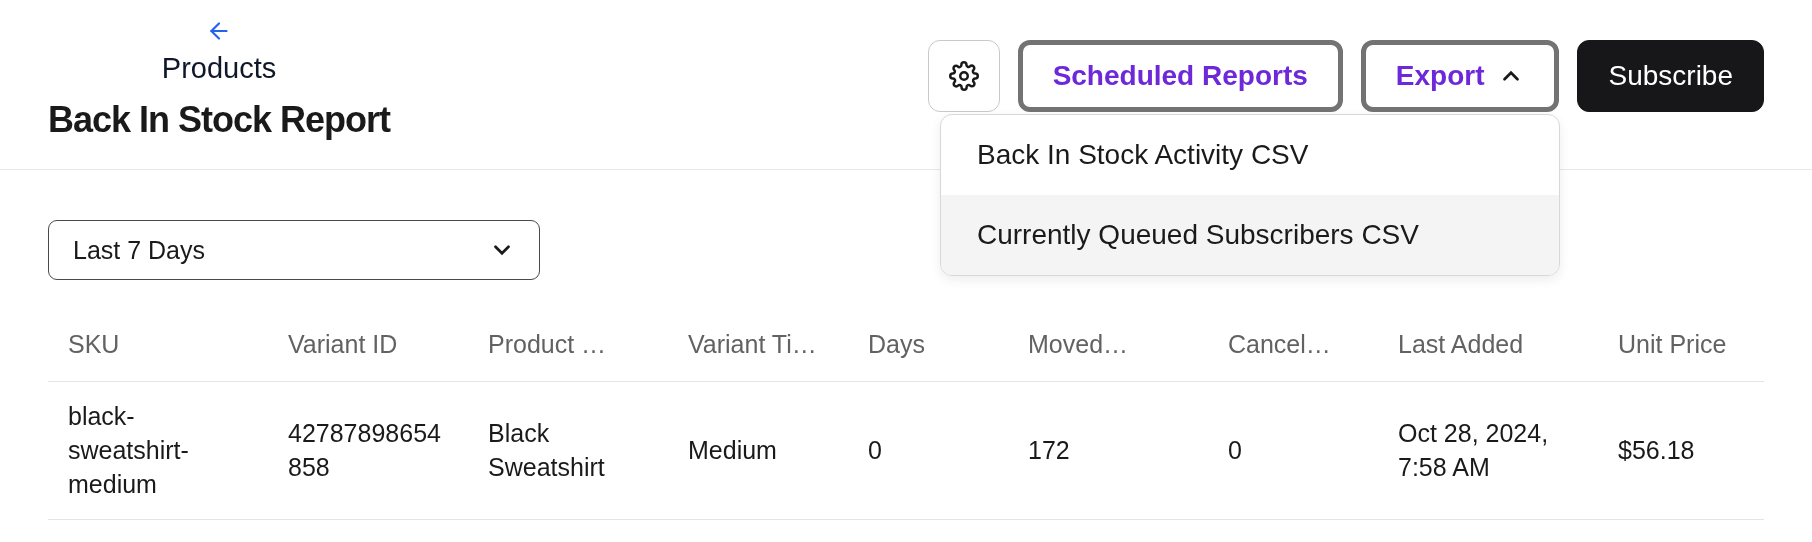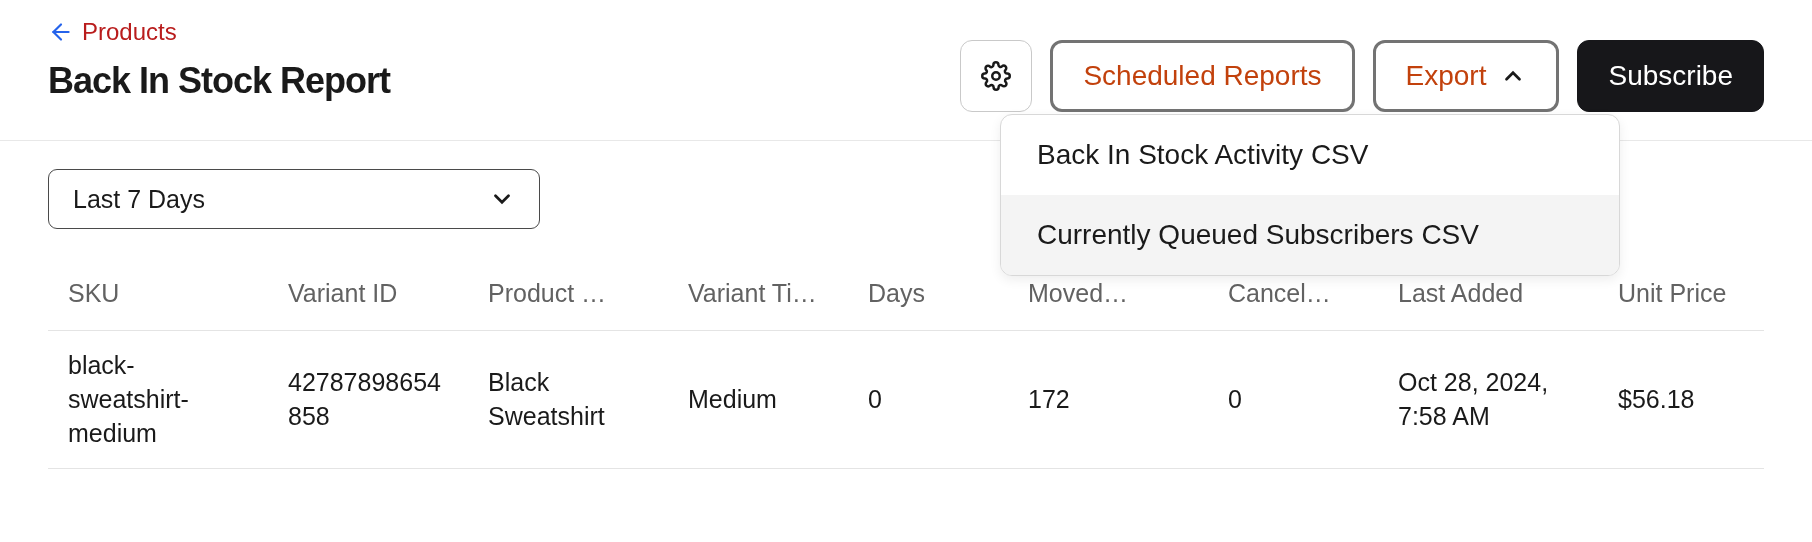--- a/index.html
+++ b/index.html
@@ -1,33 +1,33 @@
 <!DOCTYPE html>
 <html><head>
   <meta charset="utf-8">
   <style>
     * { margin:0; padding:0; box-sizing:border-box; font-family:-apple-system,BlinkMacSystemFont,"Segoe UI",Helvetica,Arial,sans-serif; }
     body { width:1812px; height:542px; background:#fff; color:#1a1a1a; }
     .top { padding:18px 48px 28px 48px; display:flex; justify-content:space-between; align-items:flex-start; border-bottom:1px solid #e8e8e8; position:relative; }
     .left-head { display:flex; flex-direction:column; gap:14px; }
-    .back-link { display:flex; align-items:center; gap:8px; color:#b91c1c; font-size:24px; cursor:pointer; }
+    .back-link { display:flex; align-items:center; gap:8px; color:#0f172a; font-size:29px; cursor:pointer;flex-direction:column; }
     .back-link svg { width:26px; height:26px; stroke:#2563eb; }
     .title { font-size:36px; font-weight:700; letter-spacing:-1px; }
     .actions { display:flex; gap:18px; align-items:center; margin-top:22px; position:relative; }
     .icon-btn { width:72px; height:72px; border:1px solid #c9c9c9; border-radius:12px; background:#fff; display:flex; align-items:center; justify-content:center; cursor:pointer; }
     .icon-btn svg { width:30px; height:30px; }
     .btn { height:72px; padding:0 30px; border-radius:12px; font-size:28px; display:flex; align-items:center; gap:14px; cursor:pointer; }
-    .btn-outline { background:#fff; border:3px solid #737373; color:#c2410c; }
+    .btn-outline { background:#fff; border:5px solid #737373; color:#6d28d9;font-weight:bold; }
     .btn-primary { background:#17171a; border:1px solid #17171a; color:#fff; font-weight:500; }
     .chev { width:26px; height:26px; }
-    .dropdown { position:absolute; top:114px; left:1000px; width:620px; background:#fff; border:1px solid #d8d8d8; border-radius:12px; box-shadow:0 4px 12px rgba(0,0,0,0.07); overflow:hidden; }
+    .dropdown { position:absolute; top:114px; left:940px; width:620px; background:#fff; border:1px solid #d8d8d8; border-radius:12px; box-shadow:0 4px 12px rgba(0,0,0,0.07); overflow:hidden; }
     .dropdown-item { padding:24px 36px; font-size:28px; cursor:pointer; }
     .dropdown-item.hover { background:#f4f4f4; }
     .filter-row { padding:28px 48px; }
-    .select { width:492px; height:60px; border:1px solid #4a4a4a; border-radius:9px; padding:0 24px; display:flex; align-items:center; justify-content:space-between; font-size:25px; background:#fff; cursor:pointer; }
+    .select { width:492px; height:60px; border:1px solid #4a4a4a; border-radius:9px; padding:0 24px; display:flex; align-items:center; justify-content:space-between; font-size:25px; background:#fff; cursor:pointer;margin-top:22px; }
     .table { padding:0 48px; }
     .thead, .trow { display:flex; align-items:center; border-bottom:1px solid #e4e4e4; }
     .thead { color:#626262; font-size:25px; padding:22px 0; }
     .trow { font-size:25px; padding:18px 0; }
     .th, .td { padding:0 20px; overflow:hidden; }
     .c-sku { width:220px; } .c-vid { width:200px; } .c-prod { width:200px; }
     .c-vtit { width:180px; } .c-queue { width:160px; } .c-moved { width:200px; text-align:left; }
     .c-cancel { width:170px; } .c-last { width:220px; } .c-price { flex:1; }
     .td { word-break:break-word; line-height:1.35; }
   </style>

